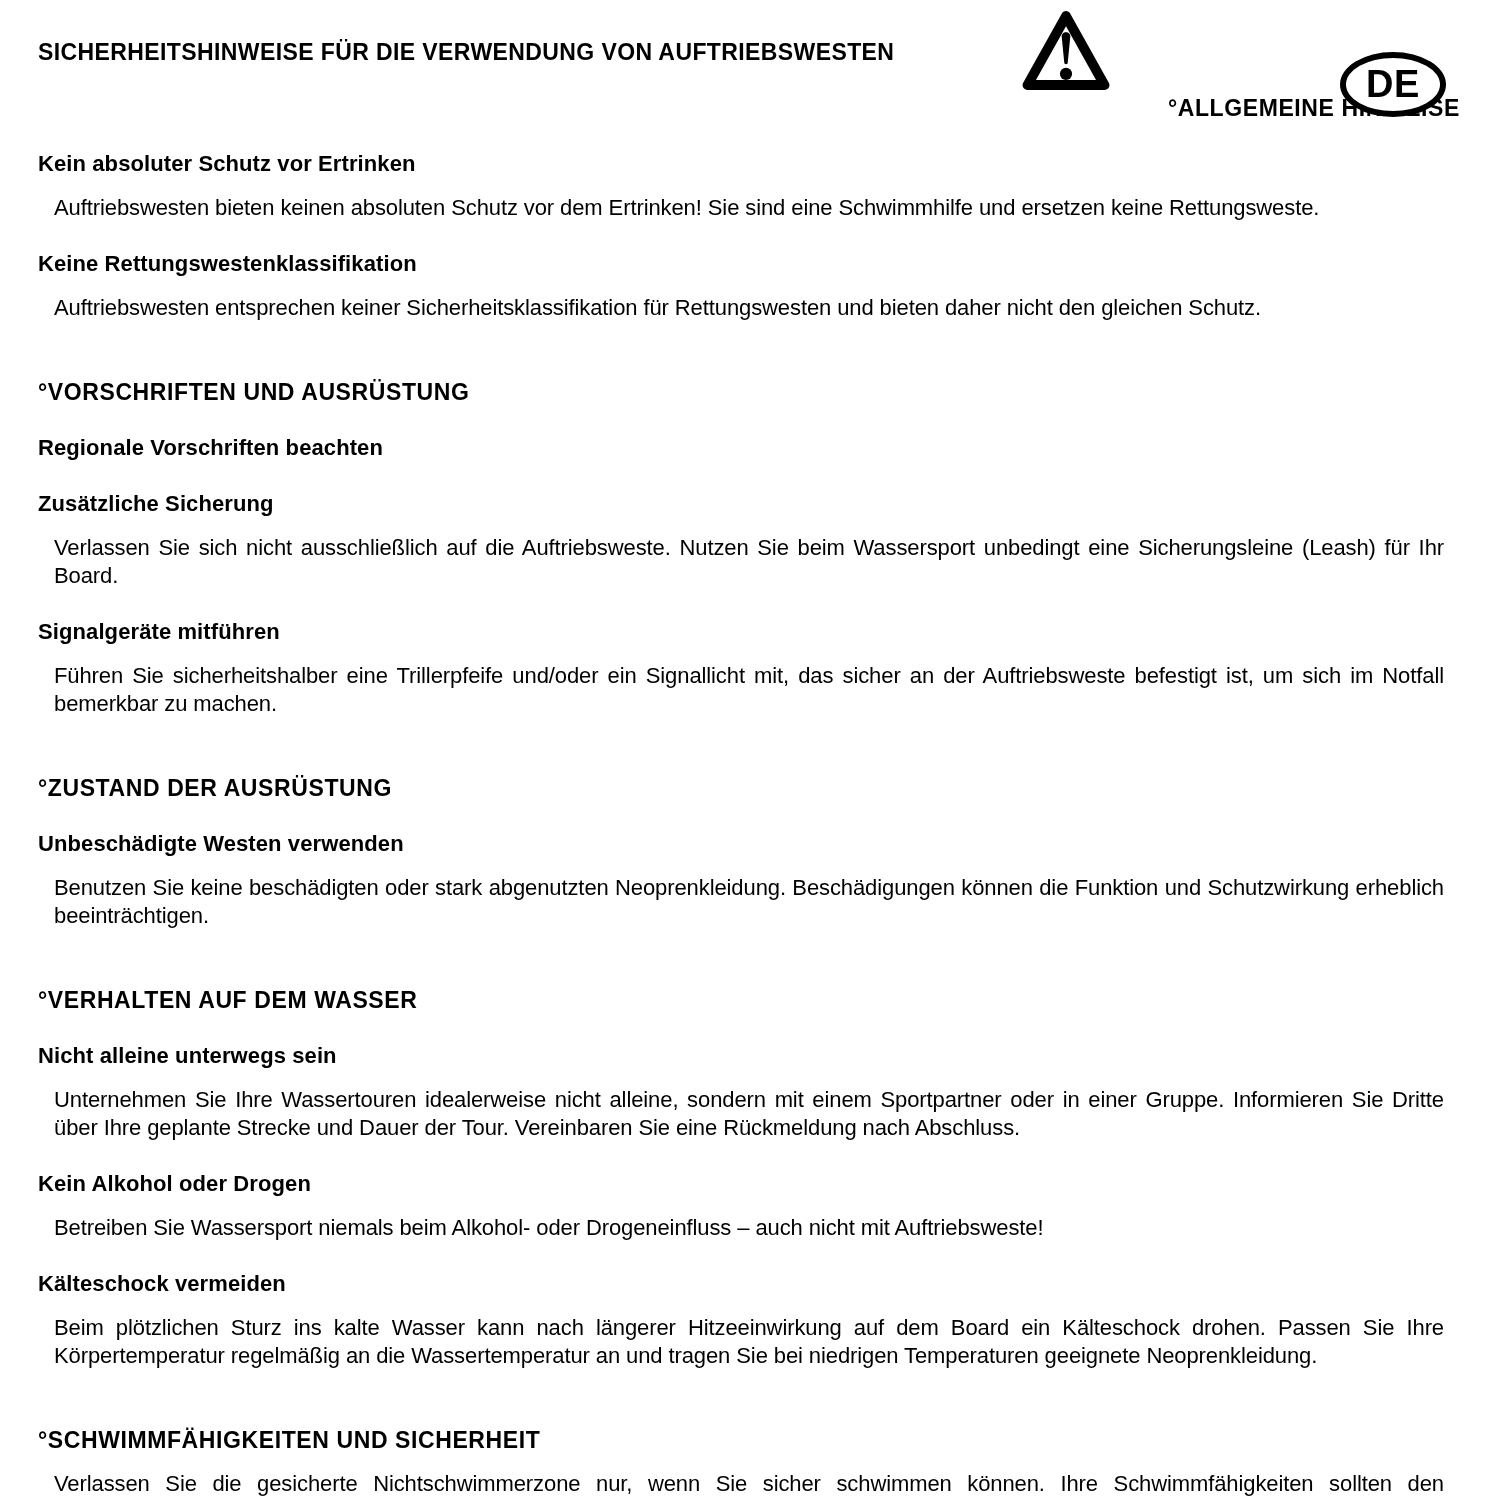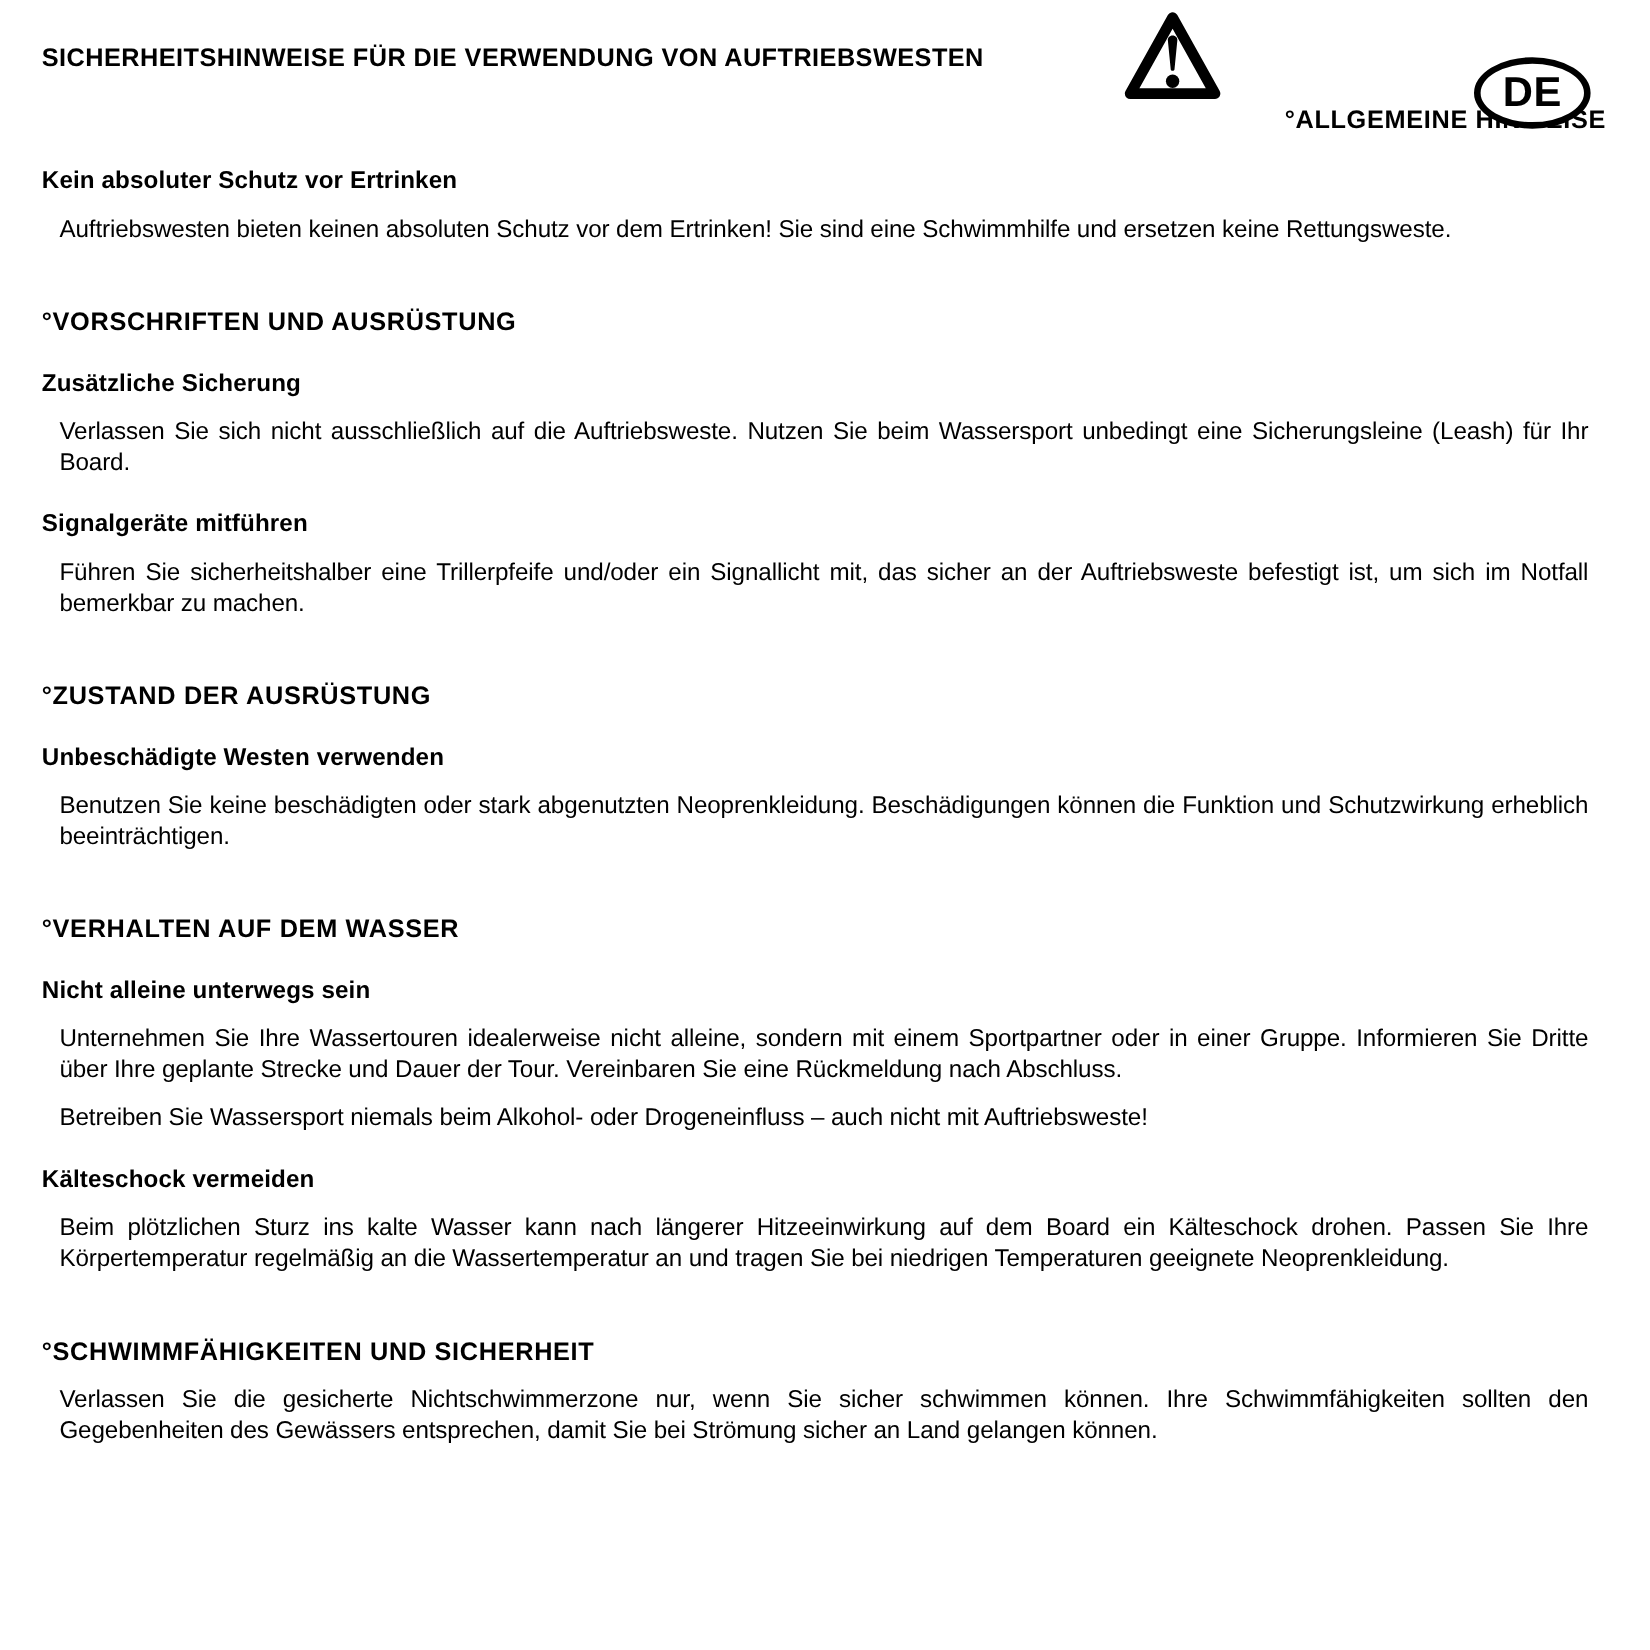--- a/index.html
+++ b/index.html
@@ -89,25 +89,30 @@
   <div class="content">
 
     <h1 class="doc-title">SICHERHEITSHINWEISE FÜR DIE VERWENDUNG VON AUFTRIEBSWESTEN</h1>
 
     <section class="first">
       <h2 class="section-heading">°ALLGEMEINE HINWEISE</h2>
       <div class="item">
         <h3 class="item-title">Kein absoluter Schutz vor Ertrinken</h3>
         <p class="item-body">Auftriebswesten bieten keinen absoluten Schutz vor dem Ertrinken! Sie sind eine Schwimmhilfe und ersetzen keine Rettungsweste.</p>
       </div>
+      <div class="item">
+        <h3 class="item-title">Keine Rettungswestenklassifikation</h3>
+        <p class="item-body">Auftriebswesten entsprechen keiner Sicherheitsklassifikation für Rettungswesten und bieten daher nicht den gleichen Schutz.</p>
+      </div>
     </section>
 
     <section>
       <h2 class="section-heading">°VORSCHRIFTEN UND AUSRÜSTUNG</h2>
       <div class="item">
+        <h3 class="item-title">Regionale Vorschriften beachten</h3>
       </div>
       <div class="item">
         <h3 class="item-title">Zusätzliche Sicherung</h3>
         <p class="item-body">Verlassen Sie sich nicht ausschließlich auf die Auftriebsweste. Nutzen Sie beim Wassersport unbedingt eine Sicherungsleine (Leash) für Ihr Board.</p>
       </div>
       <div class="item">
         <h3 class="item-title">Signalgeräte mitführen</h3>
         <p class="item-body">Führen Sie sicherheitshalber eine Trillerpfeife und/oder ein Signallicht mit, das sicher an der Auftriebsweste befestigt ist, um sich im Notfall bemerkbar zu machen.</p>
       </div>
     </section>
@@ -120,20 +125,21 @@
       </div>
     </section>
 
     <section>
       <h2 class="section-heading">°VERHALTEN AUF DEM WASSER</h2>
       <div class="item">
         <h3 class="item-title">Nicht alleine unterwegs sein</h3>
         <p class="item-body">Unternehmen Sie Ihre Wassertouren idealerweise nicht alleine, sondern mit einem Sportpartner oder in einer Gruppe. Informieren Sie Dritte über Ihre geplante Strecke und Dauer der Tour. Vereinbaren Sie eine Rückmeldung nach Abschluss.</p>
       </div>
       <div class="item">
+        <h3 class="item-title">Kein Alkohol oder Drogen</h3>
         <p class="item-body">Betreiben Sie Wassersport niemals beim Alkohol- oder Drogeneinfluss – auch nicht mit Auftriebsweste!</p>
       </div>
       <div class="item">
         <h3 class="item-title">Kälteschock vermeiden</h3>
         <p class="item-body">Beim plötzlichen Sturz ins kalte Wasser kann nach längerer Hitzeeinwirkung auf dem Board ein Kälteschock drohen. Passen Sie Ihre Körpertemperatur regelmäßig an die Wassertemperatur an und tragen Sie bei niedrigen Temperaturen geeignete Neoprenkleidung.</p>
       </div>
     </section>
 
     <section>
       <h2 class="section-heading">°SCHWIMMFÄHIGKEITEN UND SICHERHEIT</h2>

